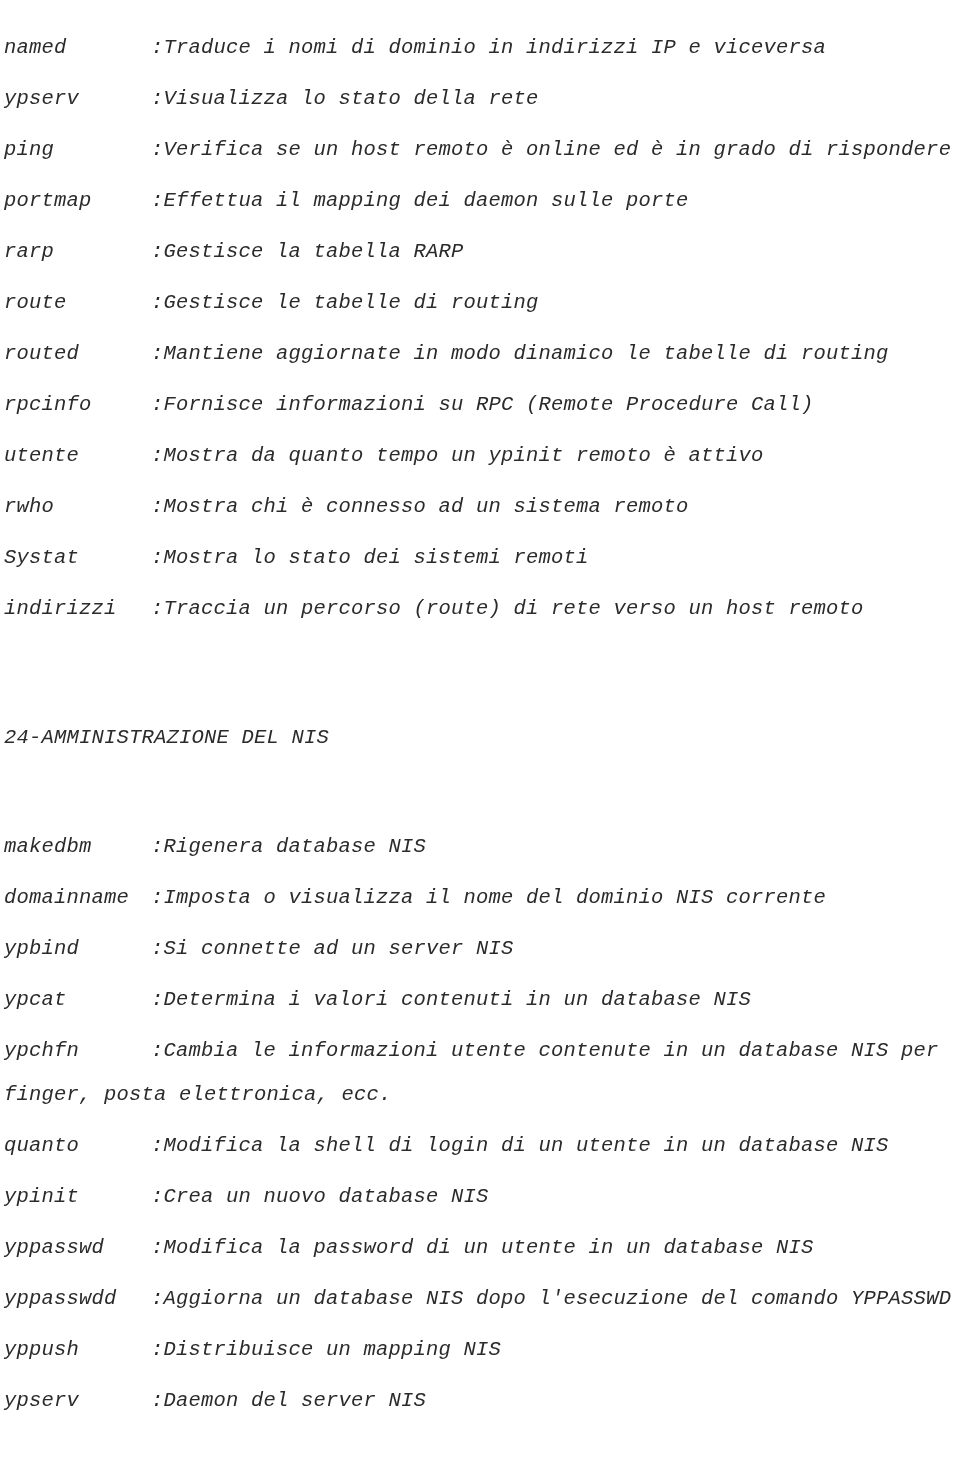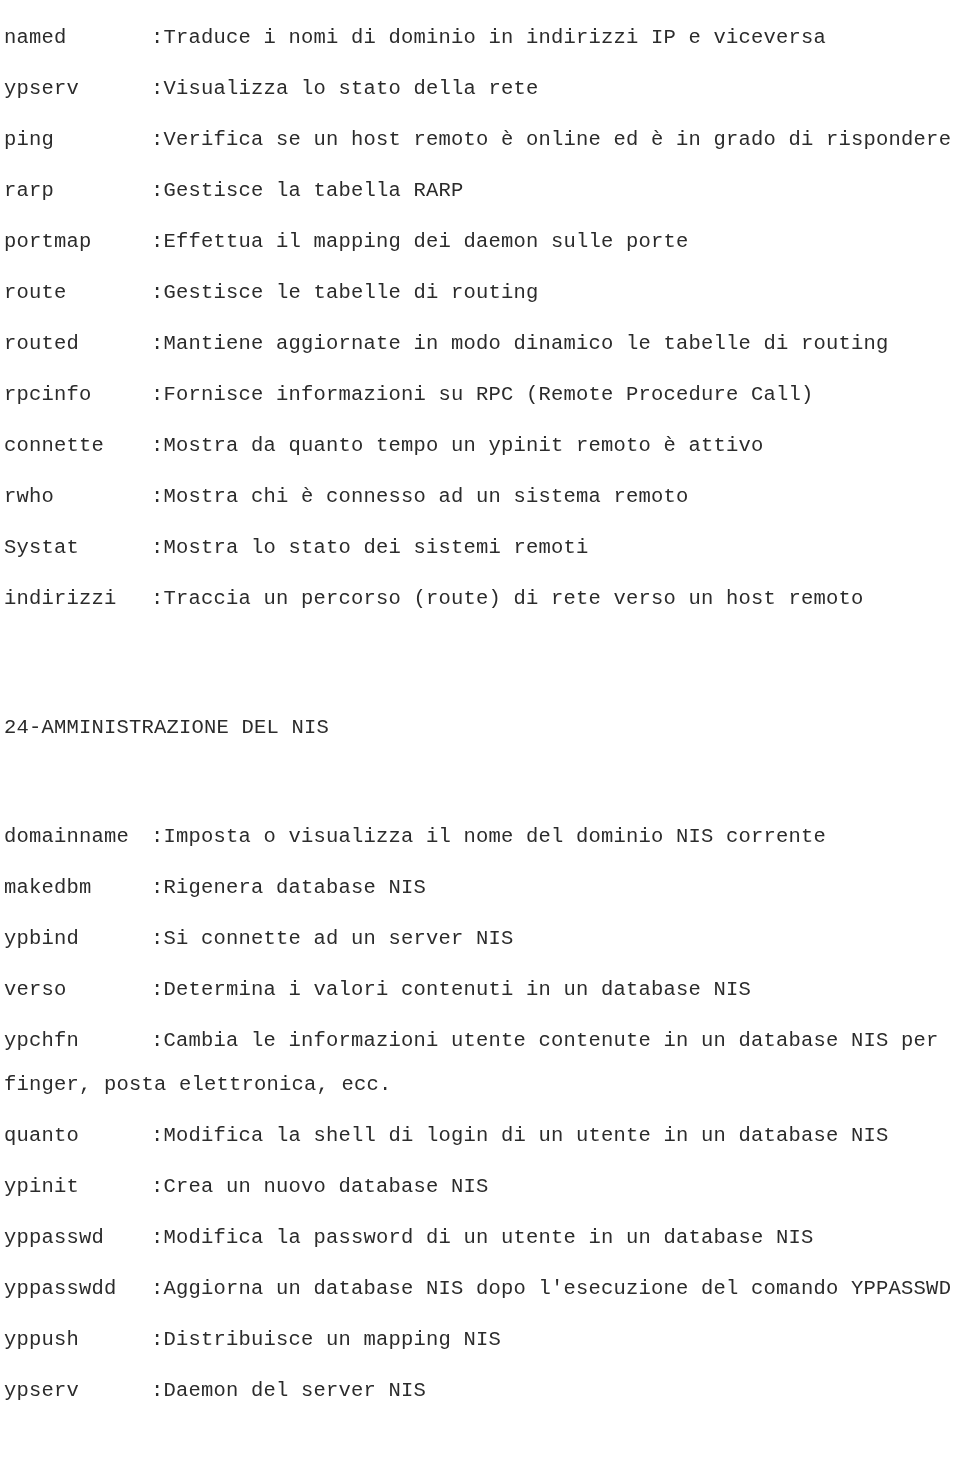--- a/index.html
+++ b/index.html
@@ -15,21 +15,22 @@
     font-family: "Liberation Mono", "DejaVu Sans Mono", monospace;
     color: #2b2b2b;
     -webkit-font-smoothing: antialiased;
   }
 
   .page {
     position: relative;
     width: 912px;
     height: 1484px;
     box-sizing: border-box;
-    padding: 6px 4px;
+    padding: 16px 4px;
+    font-style: italic;
   }
 
   
   .entry {
     display: block;
     white-space: pre;
     font-size: 20.5px;
     line-height: 51px;
     letter-spacing: 0.2px;
     color: #2b2b2b;
@@ -71,42 +72,42 @@
 </style>
 </head>
 <body>
 
 <div class="page">
 
   <div class="list list-top" id="network-list">
       <div class="entry"><span class="cmd">named</span><span class="desc">:Traduce i nomi di dominio in indirizzi IP e viceversa</span></div>
       <div class="entry"><span class="cmd">ypserv</span><span class="desc">:Visualizza lo stato della rete</span></div>
       <div class="entry"><span class="cmd">ping</span><span class="desc">:Verifica se un host remoto è online ed è in grado di rispondere</span></div>
+      <div class="entry"><span class="cmd">portmap</span><span class="desc">:Effettua il mapping dei daemon sulle porte</span></div>
       <div class="entry"><span class="cmd">rarp</span><span class="desc">:Gestisce la tabella RARP</span></div>
-      <div class="entry"><span class="cmd">portmap</span><span class="desc">:Effettua il mapping dei daemon sulle porte</span></div>
       <div class="entry"><span class="cmd">route</span><span class="desc">:Gestisce le tabelle di routing</span></div>
       <div class="entry"><span class="cmd">routed</span><span class="desc">:Mantiene aggiornate in modo dinamico le tabelle di routing</span></div>
       <div class="entry"><span class="cmd">rpcinfo</span><span class="desc">:Fornisce informazioni su RPC (Remote Procedure Call)</span></div>
-      <div class="entry"><span class="cmd">connette</span><span class="desc">:Mostra da quanto tempo un ypinit remoto è attivo</span></div>
+      <div class="entry"><span class="cmd">utente</span><span class="desc">:Mostra da quanto tempo un ypinit remoto è attivo</span></div>
       <div class="entry"><span class="cmd">rwho</span><span class="desc">:Mostra chi è connesso ad un sistema remoto</span></div>
       <div class="entry"><span class="cmd">Systat</span><span class="desc">:Mostra lo stato dei sistemi remoti</span></div>
       <div class="entry"><span class="cmd">indirizzi</span><span class="desc">:Traccia un percorso (route) di rete verso un host remoto</span></div>
     </div>
 
   <div class="gap-before-heading"></div>
 
   <div class="section-heading">24-AMMINISTRAZIONE DEL NIS</div>
 
   <div class="gap-after-heading"></div>
 
   <div class="list" id="nis-list">
+      <div class="entry"><span class="cmd">makedbm</span><span class="desc">:Rigenera database NIS</span></div>
       <div class="entry"><span class="cmd">domainname</span><span class="desc">:Imposta o visualizza il nome del dominio NIS corrente</span></div>
-      <div class="entry"><span class="cmd">makedbm</span><span class="desc">:Rigenera database NIS</span></div>
       <div class="entry"><span class="cmd">ypbind</span><span class="desc">:Si connette ad un server NIS</span></div>
-      <div class="entry"><span class="cmd">verso</span><span class="desc">:Determina i valori contenuti in un database NIS</span></div>
+      <div class="entry"><span class="cmd">ypcat</span><span class="desc">:Determina i valori contenuti in un database NIS</span></div>
       <div class="entry"><span class="cmd">ypchfn</span><span class="desc">:Cambia le informazioni utente contenute in un database NIS per</span><span class="cont">finger, posta elettronica, ecc.</span></div>
       <div class="entry"><span class="cmd">quanto</span><span class="desc">:Modifica la shell di login di un utente in un database NIS</span></div>
       <div class="entry"><span class="cmd">ypinit</span><span class="desc">:Crea un nuovo database NIS</span></div>
       <div class="entry"><span class="cmd">yppasswd</span><span class="desc">:Modifica la password di un utente in un database NIS</span></div>
       <div class="entry"><span class="cmd">yppasswdd</span><span class="desc">:Aggiorna un database NIS dopo l'esecuzione del comando YPPASSWD</span></div>
       <div class="entry"><span class="cmd">yppush</span><span class="desc">:Distribuisce un mapping NIS</span></div>
       <div class="entry"><span class="cmd">ypserv</span><span class="desc">:Daemon del server NIS</span></div>
     </div>
 
 </div>

